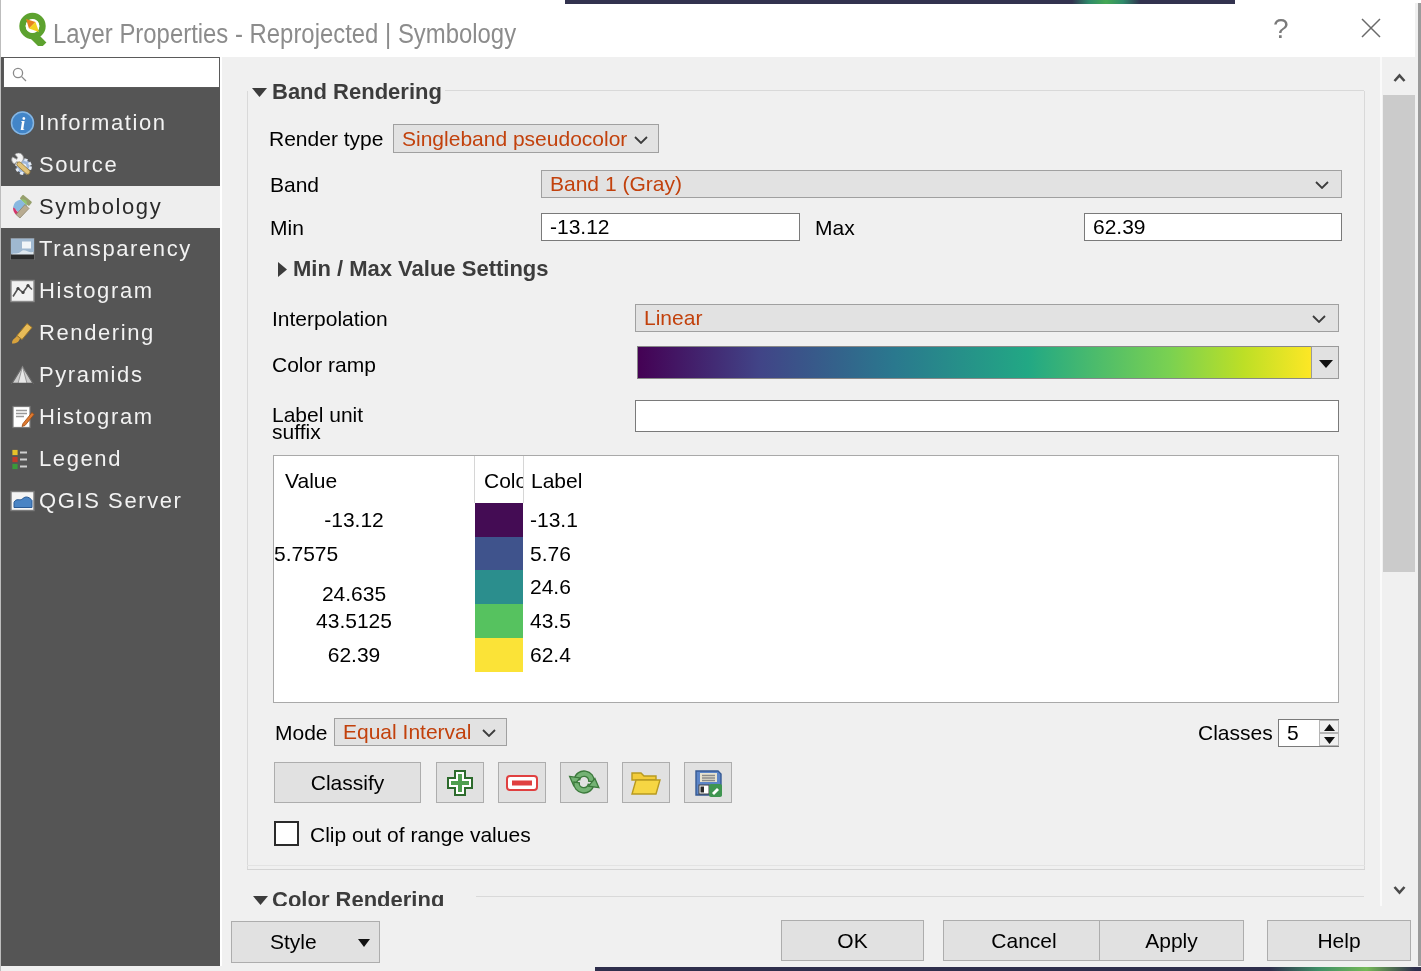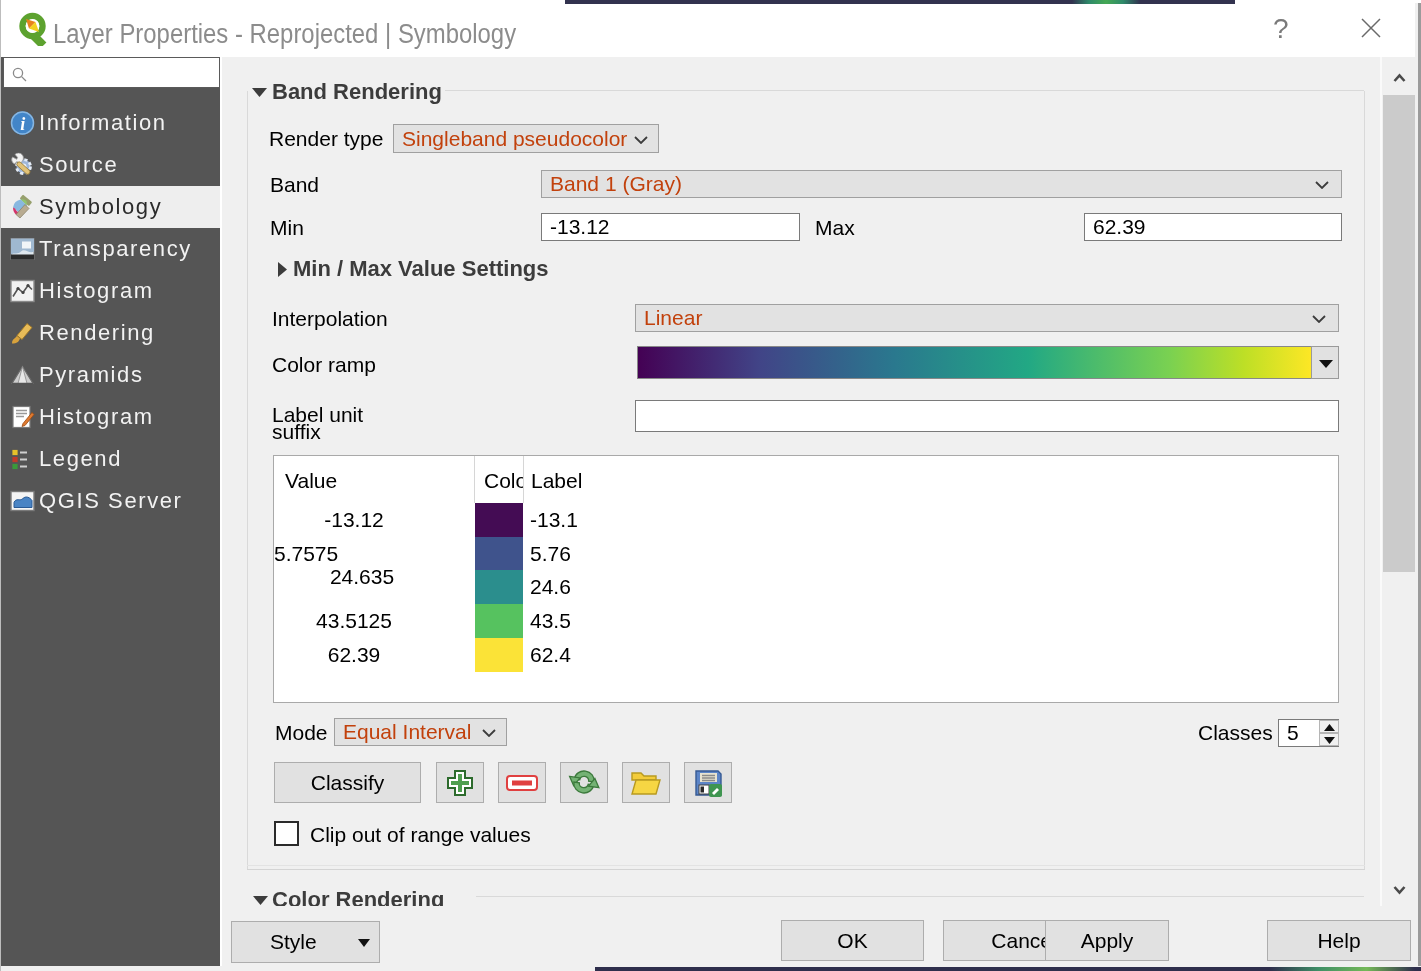--- a/index.html
+++ b/index.html
@@ -226,21 +226,21 @@
       <div class="lab" style="left:11px; top:13px;">Value</div>
       <div class="lab" style="left:210px; top:13px; width:39px; overflow:hidden;">Color</div>
       <div class="lab" style="left:257px; top:13px;">Label</div>
       <div class="abs" style="left:201px; top:47px; width:48px; height:34px; background:#440c54;"></div>
       <div class="abs" style="left:201px; top:81px; width:48px; height:33px; background:#3f538c;"></div>
       <div class="abs" style="left:201px; top:114px; width:48px; height:34px; background:#2b8e8d;"></div>
       <div class="abs" style="left:201px; top:148px; width:48px; height:34px; background:#56c25f;"></div>
       <div class="abs" style="left:201px; top:182px; width:48px; height:34px; background:#fbe337;"></div>
       <div class="lab" style="left:0px; top:52px; width:160px; text-align:center;">-13.12</div>
       <div class="lab" style="left:0px; top:86px; width:160px; text-align:left;">5.7575</div>
-      <div class="lab" style="left:0px; top:109px; width:160px; text-align:center;margin-left:8px;">24.635</div>
+      <div class="lab" style="left:0px; top:126px; width:160px; text-align:center;">24.635</div>
       <div class="lab" style="left:0px; top:153px; width:160px; text-align:center;">43.5125</div>
       <div class="lab" style="left:0px; top:187px; width:160px; text-align:center;">62.39</div>
       <div class="lab" style="left:256px; top:52px;">-13.1</div>
       <div class="lab" style="left:256px; top:86px;">5.76</div>
       <div class="lab" style="left:256px; top:119px;">24.6</div>
       <div class="lab" style="left:256px; top:153px;">43.5</div>
       <div class="lab" style="left:256px; top:187px;">62.4</div>
     </div>
 
     <div class="lab" style="left:53px; top:664px;">Mode</div>
@@ -330,21 +330,21 @@
 
   <div id="bottombar"></div>
   <div class="btn" style="left:231px; top:921px; width:149px; height:42px;">
     <span style="position:absolute; left:38px; top:50%; transform:translateY(-50%);">Style</span>
     <svg class="abs" style="left:126px; top:17px;" width="12" height="8" viewBox="0 0 12 8">
         <polygon points="0,0 12,0 6,8" fill="#111"></polygon>
       </svg>
   </div>
   <div class="btn" style="left:781px; top:920px; width:143px; height:41px;">OK</div>
   <div class="btn" style="left:943px; top:920px; width:162px; height:41px;">Cancel</div>
-  <div class="btn" style="left:1045px; top:920px; width:124px; height:41px;">Apply</div>
+  <div class="btn" style="left:1099px; top:920px; width:145px; height:41px;">Apply</div>
   <div class="btn" style="left:1267px; top:920px; width:144px; height:41px;">Help</div>
 
   <div class="abs" style="left:1415px; top:3px; width:3px; height:963px; background:#f0f0f0;"></div>
   <div class="abs" style="left:1418px; top:3px; width:3px; height:968px; background:#9b9b9b;"></div>
   <div class="abs" style="left:0px; top:966px; width:1421px; height:2px; background:#f0f0f0;"></div>
   <div class="abs" style="left:0px; top:968px; width:595px; height:3px; background:#f0f0f0;"></div>
   <div class="abs" style="left:595px; top:967px; width:826px; height:4px; background:#2e2e4c;"></div>
   <div class="abs" style="left:1270px; top:967px; width:145px; height:4px; background:linear-gradient(90deg,#2e2e4c,#3f8f67,#74b858,#2e2e4c);"></div>
 </div>
 

